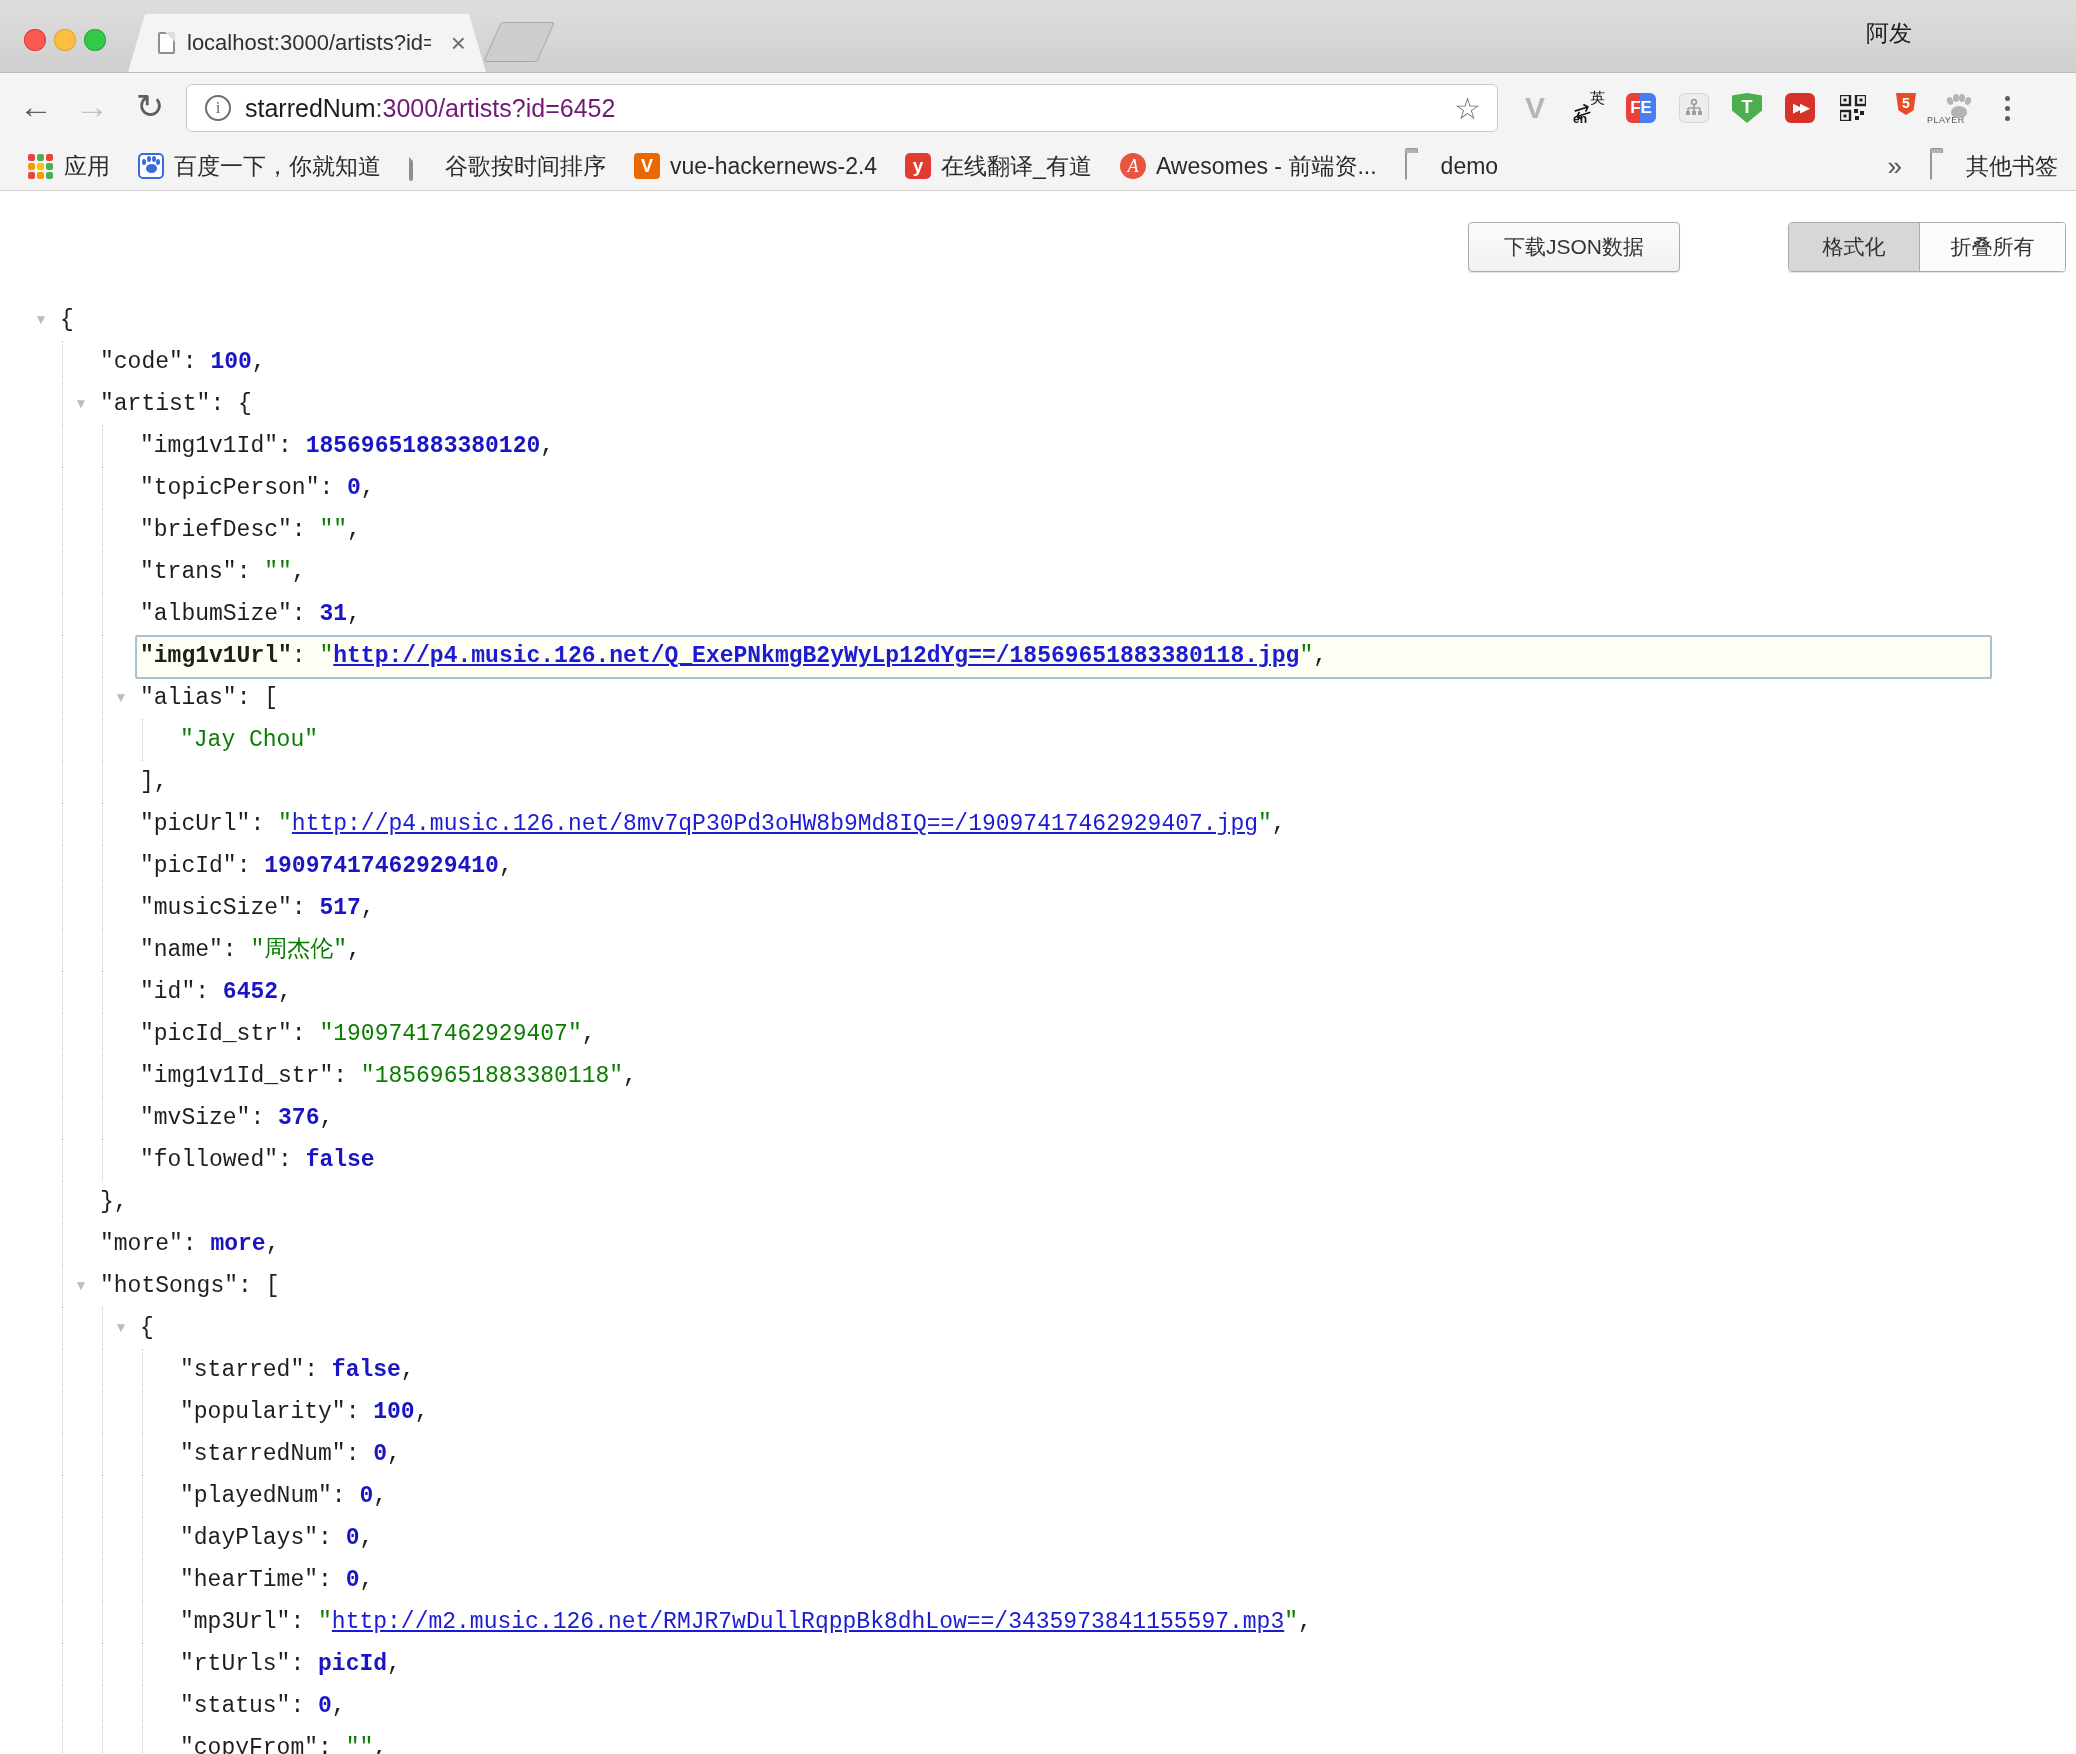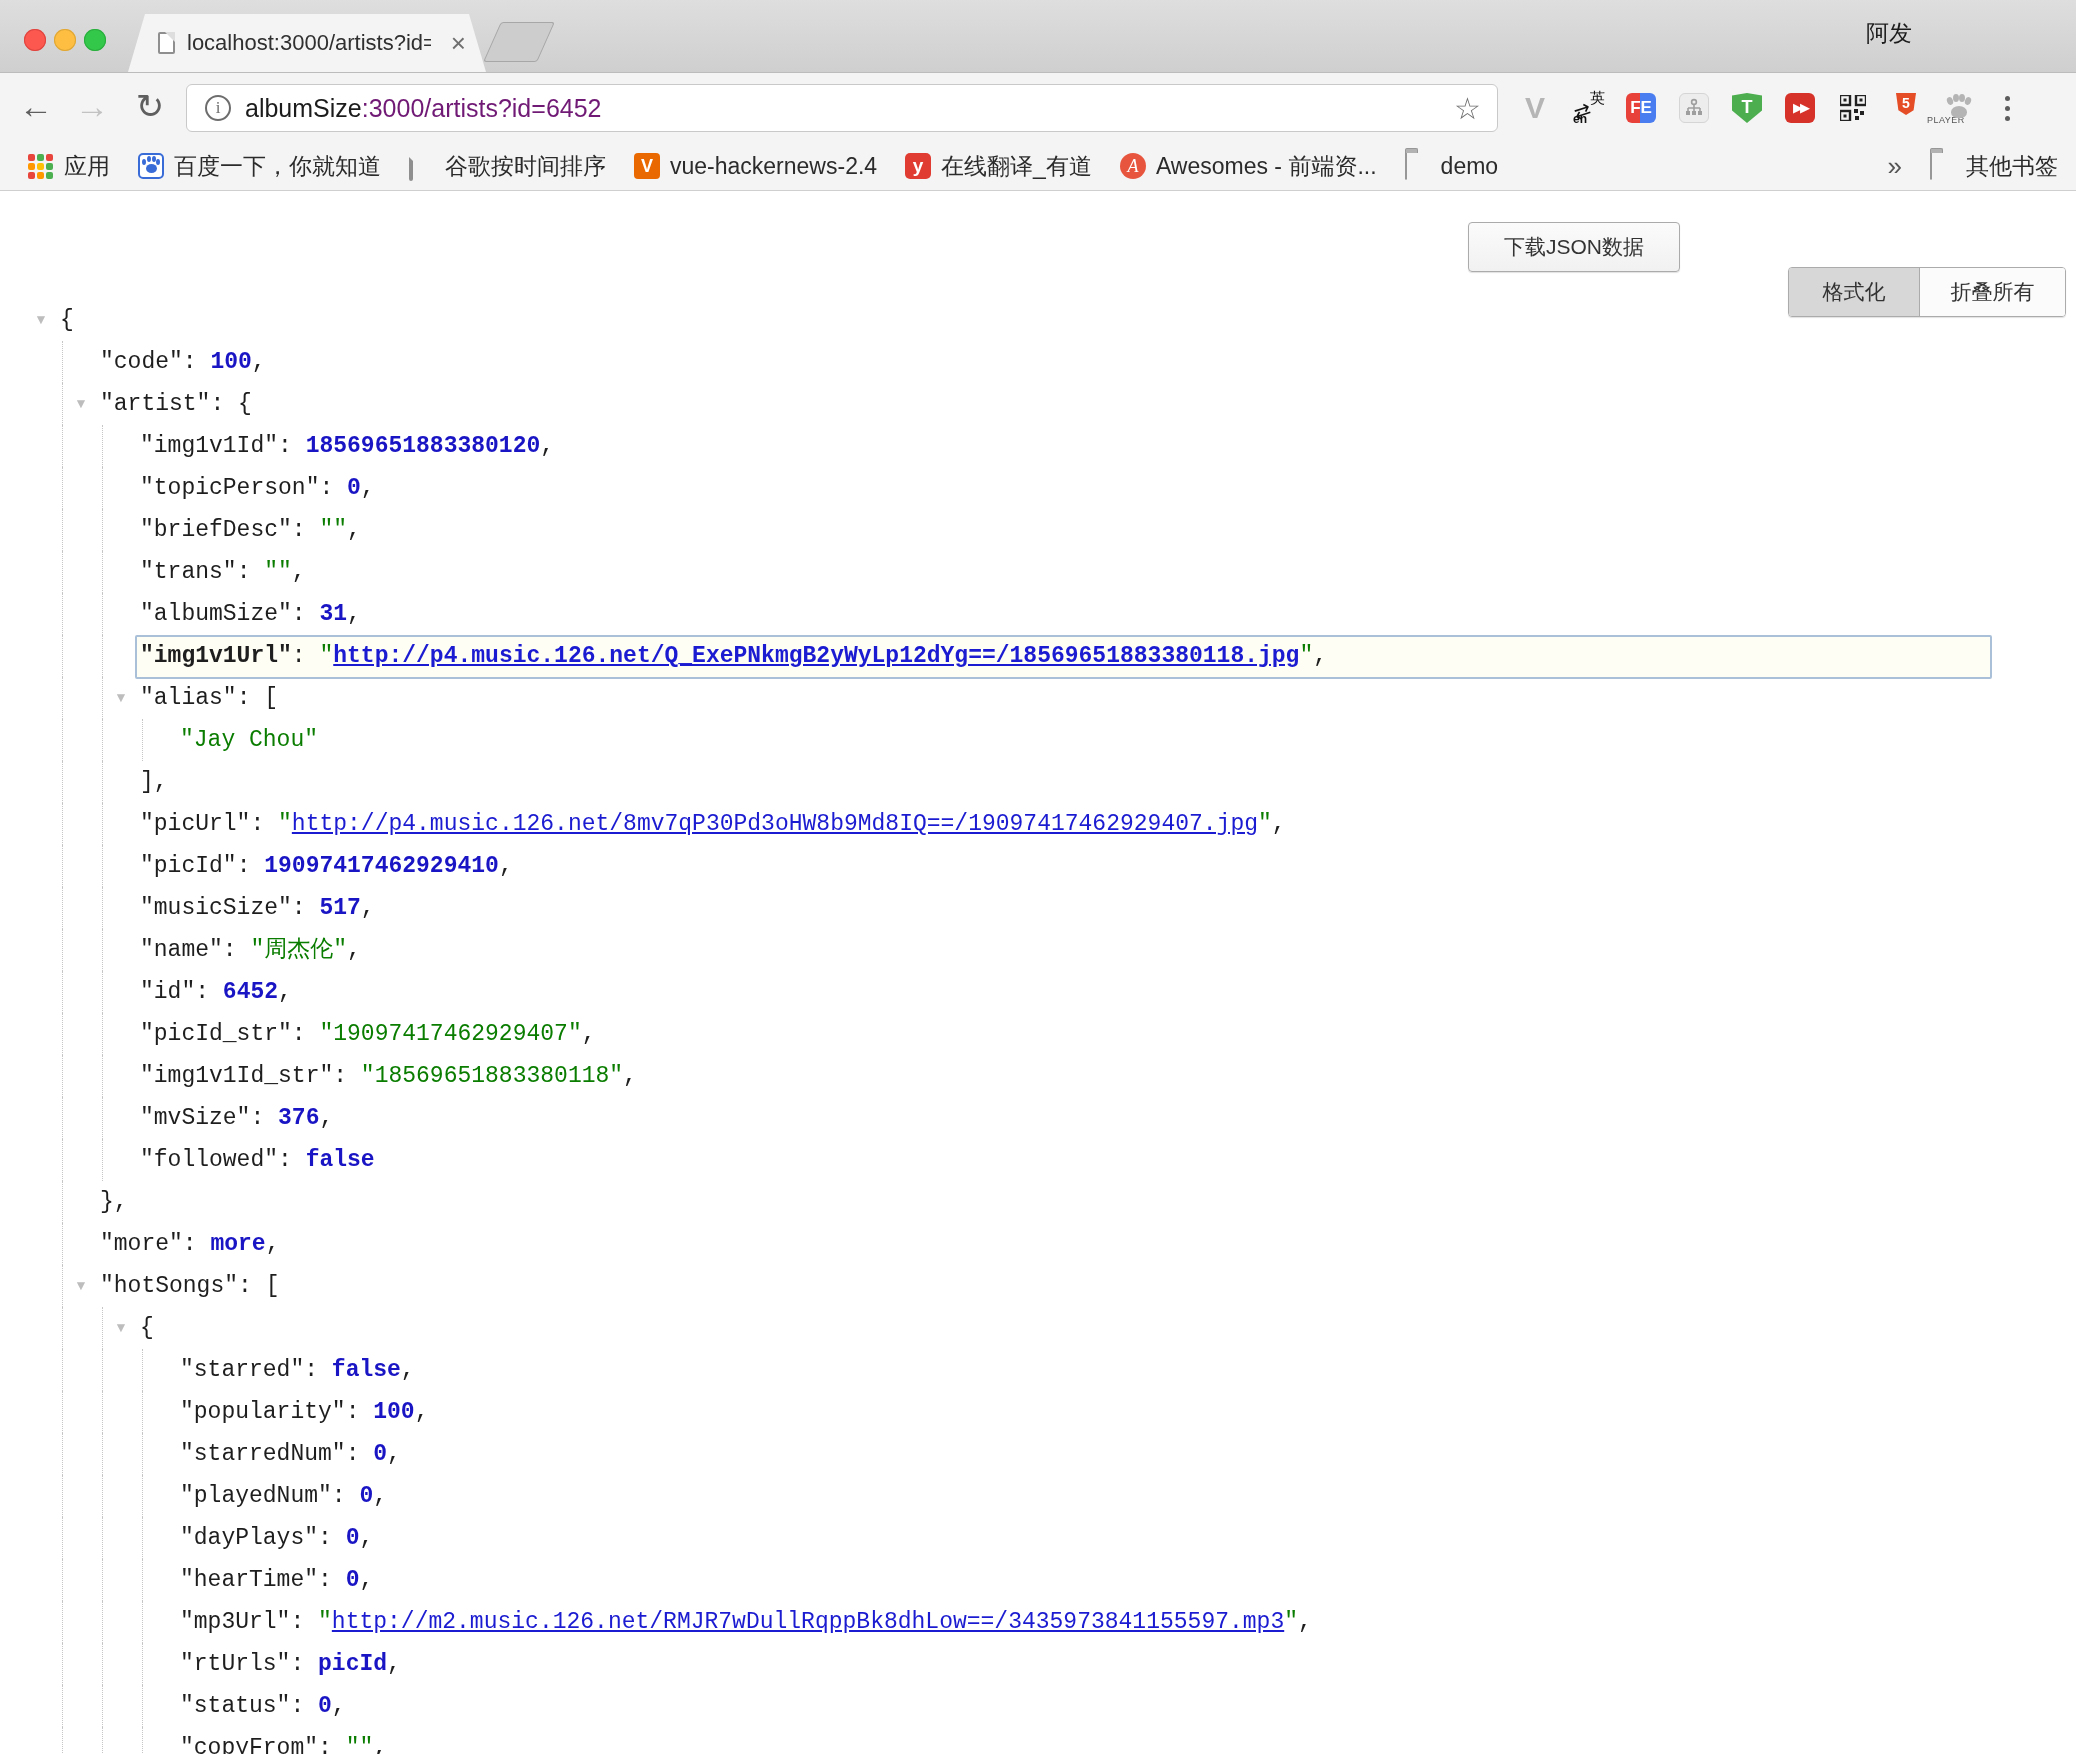--- a/index.html
+++ b/index.html
@@ -105,21 +105,21 @@
   .bm-chev { color:#555; font-size:26px; margin-left:20px; }
   .bm-other { margin-right:18px; }
 
   
   .btn { position:absolute; top:222px; height:50px; font-size:21px; color:#333;
     background:linear-gradient(#fbfbfb,#f1f1f1); border:1px solid #ababab;
     border-radius:4px; text-align:center; line-height:48px; }
   .btn-dl { left:1468px; width:212px; box-shadow:0 1px 1px rgba(0,0,0,.12); }
   .btngroup { position:absolute; left:1788px; top:222px; height:50px; width:278px;
     border:1px solid #ababab; border-radius:4px; display:flex; overflow:hidden;
-    box-shadow:0 1px 1px rgba(0,0,0,.12);margin-top:45px; }
+    box-shadow:0 1px 1px rgba(0,0,0,.12); }
   .seg { height:100%; font-size:21px; color:#333; text-align:center; line-height:48px; }
   .seg-format { width:132px; background:#d7d7d7; border-right:1px solid #ababab; }
   .seg-collapse { width:146px; background:#fbfbfb; }
 
   
   #jsonview { position:absolute; left:0; top:299px; width:100%;
     font-family:"Liberation Mono","DejaVu Sans Mono",monospace; font-size:23px; }
   .jrow { position:relative; height:42px; line-height:42px; white-space:nowrap; }
   .guide { position:absolute; top:0; bottom:0; width:0; border-left:1px dotted #c6c6c6; }
   .jarrow { position:absolute; top:0; font-size:14px; color:#bdbdbd; line-height:42px; width:20px; text-align:center; }
@@ -150,21 +150,21 @@
     <div class="newtab"></div>
     <div class="profile">阿发</div>
   </div>
 
   <div class="toolbar">
     <div class="nav-ic" style="left:14px;">←</div>
     <div class="nav-ic disabled" style="left:70px;">→</div>
     <div class="nav-ic" style="left:128px;">↻</div>
     <div class="urlbar">
       <span class="info-ic">i</span>
-      <span class="url"><span class="host">albumSize</span><span class="rest">:3000/artists?id=6452</span></span>
+      <span class="url"><span class="host">starredNum</span><span class="rest">:3000/artists?id=6452</span></span>
       <span class="star-ic">☆</span>
     </div>
     <div class="exts">
       <div class="ext ext-vue">V</div>
       <div class="ext ext-tr">
         <span class="arr">⇄</span>
         <span class="zh">英</span>
         <span class="en">en</span>
       </div>
       <div class="ext ext-fe">FE</div>

